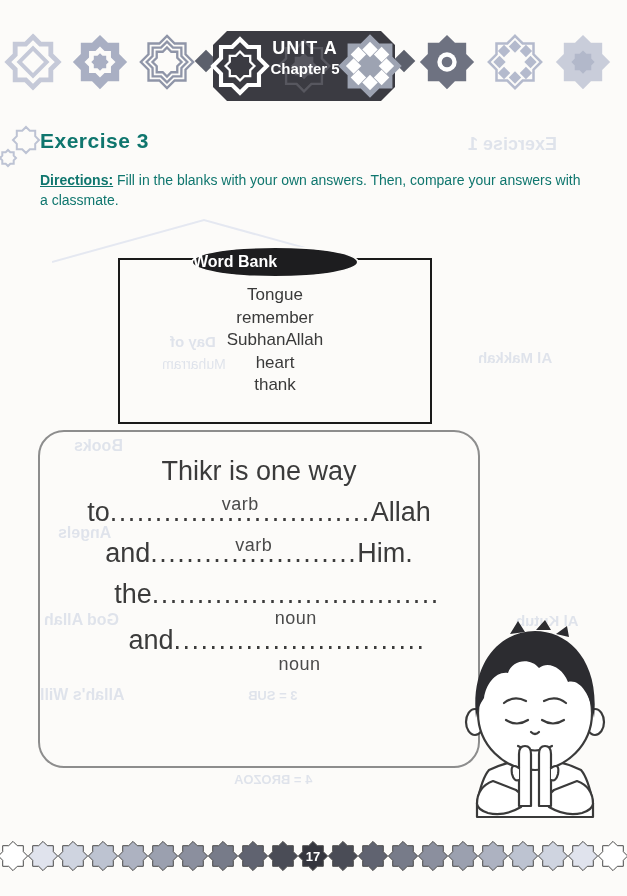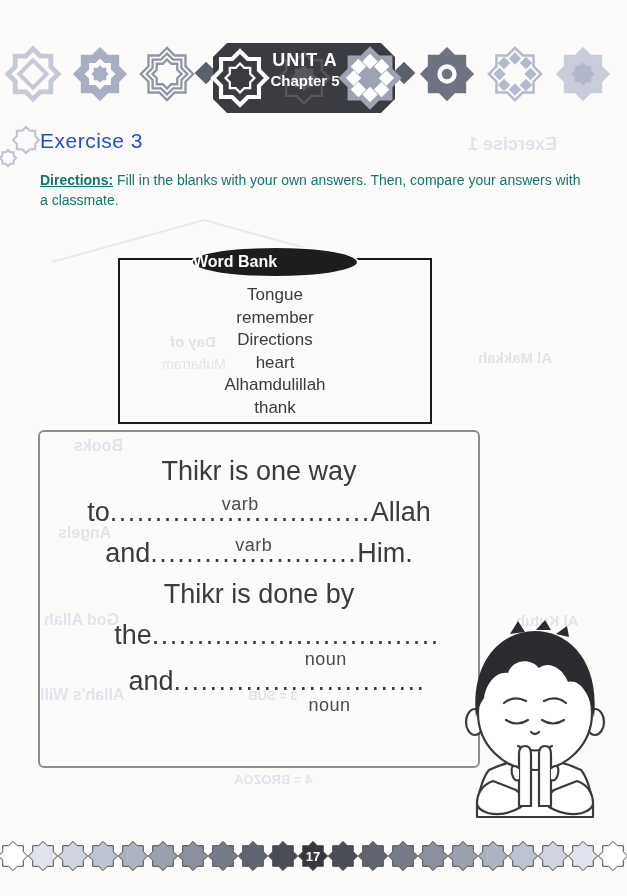--- a/index.html
+++ b/index.html
@@ -4,53 +4,53 @@
 <style>
   html,body{margin:0;padding:0;}
   body{font-family:"Liberation Sans","DejaVu Sans",sans-serif;}
   #page{position:relative;width:627px;height:896px;background:#fcfbf9;overflow:hidden;}
 
   
   #ghost-layer{position:absolute;inset:0;pointer-events:none;}
   .ghost{position:absolute;transform:scaleX(-1);color:#c9d1e1;opacity:.55;white-space:nowrap;}
 
   
-  #top-border{position:absolute;left:0;top:12px;width:568px;height:120px;}
+  #top-border{position:absolute;left:0;top:0;width:568px;height:120px;}
   .connector{position:absolute;top:53px;width:16px;height:16px;background:#5c606c;transform:rotate(45deg);}
 
   #unit-badge{position:absolute;left:213px;top:31px;width:182px;height:70px;background:#3b3b42;
     clip-path:polygon(14px 0,168px 0,182px 14px,182px 56px,168px 70px,14px 70px,0 56px,0 14px);}
   #badge-inner{position:absolute;left:203px;top:21px;width:202px;height:90px;pointer-events:none;}
   #badge-text{position:absolute;left:255px;top:38px;width:100px;text-align:center;color:#ffffff;line-height:1.2;}
   #badge-text .l1{font-size:18px;font-weight:bold;letter-spacing:1px;}
   #badge-text .l2{font-size:15px;font-weight:bold;}
 
   
   #exercise-icon{position:absolute;left:-6px;top:124px;}
-  #exercise-title{position:absolute;left:40px;top:129px;font-size:21px;font-weight:normal;color:#1d4ed8;letter-spacing:.5px;}
+  #exercise-title{position:absolute;left:40px;top:129px;font-size:21px;font-weight:bold;color:#0f766e;letter-spacing:.5px;}
   #directions{position:absolute;left:40px;top:170px;width:548px;font-size:14px;color:#0f766e;line-height:1.45;}
   #directions b{text-decoration:underline;}
 
   
   #word-bank{position:absolute;left:118px;top:258px;width:310px;height:162px;border:2px solid #1a1a1a;background:transparent;}
   #wb-ellipse{position:absolute;left:50%;top:-14px;transform:translateX(-50%);width:164px;height:28px;background:#1d1d1f;
     border-radius:50%;display:flex;align-items:center;justify-content:flex-start;border:2px solid #fcfbf9;}
   #wb-ellipse span{color:#fff;font-weight:bold;font-size:16px;}
   #word-list{margin-top:24px;text-align:center;font-size:17px;color:#3a3a3a;line-height:22.5px;}
 
   
-  #fill-box{position:absolute;left:38px;top:430px;width:442px;height:338px;border:2px solid #8d8d8d;border-radius:6px;
+  #fill-box{position:absolute;left:38px;top:430px;width:442px;height:338px;border:2px solid #8d8d8d;border-radius:26px;
     box-sizing:border-box;padding-top:24px;background:transparent;}
   .fline{display:flex;justify-content:center;align-items:baseline;font-size:27px;color:#3b3b3b;height:41px;white-space:nowrap;}
   .fline.has-below{height:46px;padding-left:36px;}
   .dwrap{position:relative;display:inline-block;}
   .dots{letter-spacing:1.5px;}
   .flabel{position:absolute;left:50%;transform:translateX(-50%);font-size:18px;color:#4a4a4a;letter-spacing:.5px;}
   .flabel.above{bottom:13px;}
-  .flabel.below{top:29px;margin-left:30px;}
+  .flabel.below{top:29px;}
 
   
   #boy{position:absolute;left:444px;top:618px;z-index:3;}
 
   
   #bottom-border{position:absolute;left:-2px;top:840px;display:flex;}
   #bottom-border svg{display:block;margin:0;}
 </style>
 </head>
 <body>
@@ -149,44 +149,40 @@
   <div id="exercise-title">Exercise 3</div>
   <div id="directions"><b>Directions:</b><span> Fill in the blanks with your own answers. Then, compare your answers with a classmate.</span></div>
 
   <div id="word-bank">
     <div id="wb-ellipse">
       <span>Word Bank</span>
     </div>
     <div id="word-list">
         <div>Tongue</div>
         <div>remember</div>
-        <div>Directions</div>
+        <div>SubhanAllah</div>
         <div>heart</div>
-        <div>Alhamdulillah</div>
         <div>thank</div>
       </div>
   </div>
 
   <div id="fill-box">
     <div id="fill-lines">
         <div class="fline">
           <span>Thikr is one way</span>
         </div>
         <div class="fline">
           <span>to</span>
           <span class="dwrap"><span class="dots">.............................</span><span class="flabel above">varb</span></span>
           <span>Allah</span>
         </div>
         <div class="fline">
           <span>and</span>
           <span class="dwrap"><span class="dots">.......................</span><span class="flabel above">varb</span></span>
           <span>Him.</span>
-        </div>
-        <div class="fline">
-          <span>Thikr is done by</span>
         </div>
         <div class="fline has-below">
           <span>the</span>
           <span class="dwrap"><span class="dots">................................</span><span class="flabel below">noun</span></span>
         </div>
         <div class="fline has-below">
           <span>and</span>
           <span class="dwrap"><span class="dots">............................</span><span class="flabel below">noun</span></span>
         </div>
       </div>

